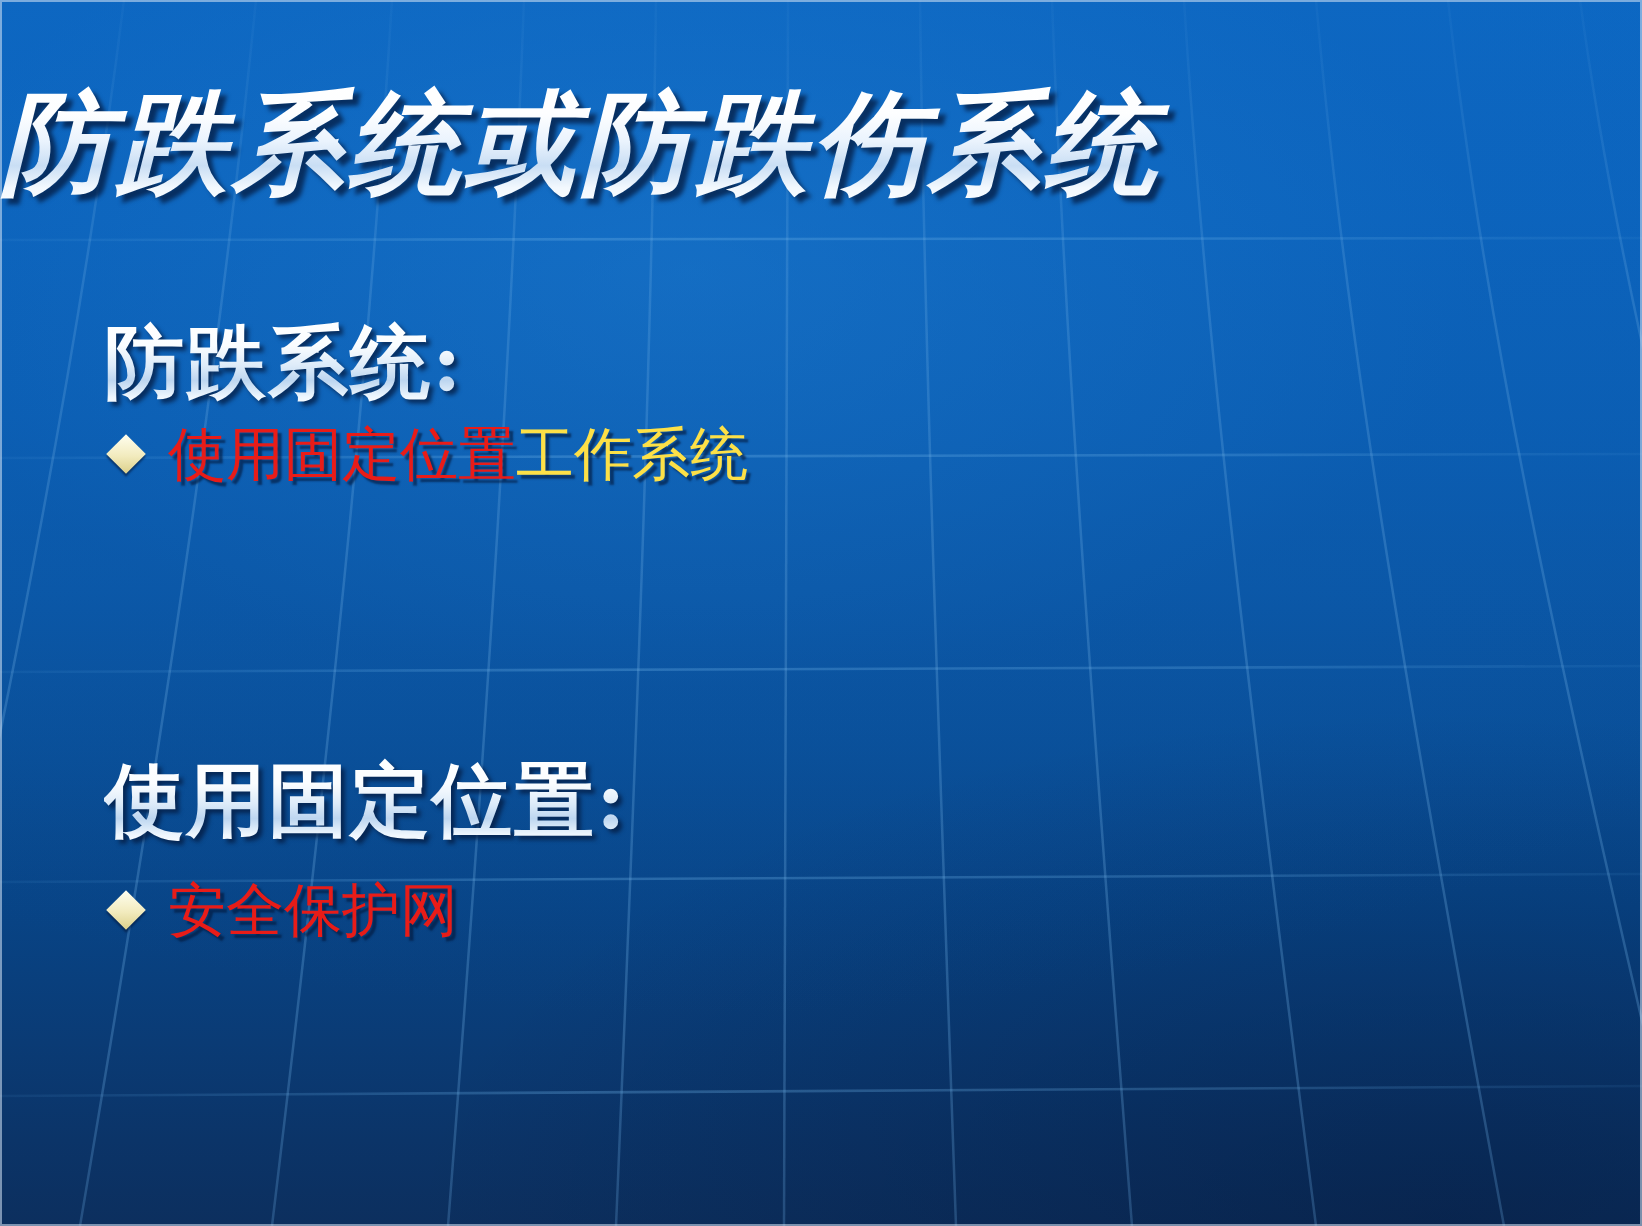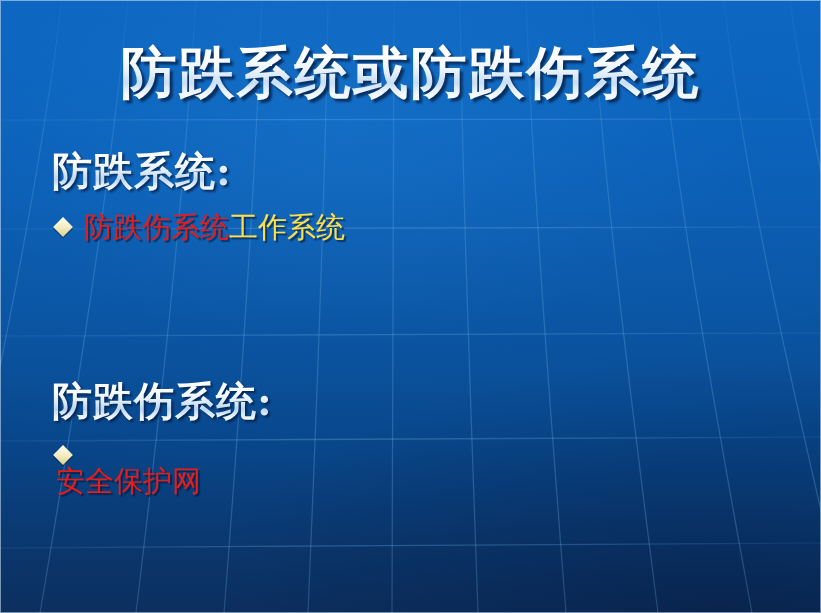--- a/index.html
+++ b/index.html
@@ -61,39 +61,39 @@
   #content {
     position: absolute;
     inset: 0;
   }
 
   .title {
     position: absolute;
     left: 0;
     right: 0;
     top: 38px;
-    text-align: center;
     font-family: "DejaVu Serif", serif;
     font-weight: bold;
     font-size: 56px;
     line-height: 68px;
     letter-spacing: 2px;
     background: linear-gradient(180deg,
         #FFFFFF 0%,
         #FDFEFF 28%,
         #EAF3FD 48%,
         #C9DEF4 66%,
         #F2F8FE 82%,
         #FFFFFF 100%);
     -webkit-background-clip: text;
     background-clip: text;
     color: transparent;
     -webkit-text-fill-color: transparent;
     filter: drop-shadow(3px 3px 1px rgba(3,22,56,0.70));
     white-space: nowrap;
+    font-style: italic;
   }
 
   .heading {
     position: absolute;
     left: 52px;
     font-family: "DejaVu Serif", serif;
     font-weight: bold;
     font-size: 40px;
     line-height: 46px;
     letter-spacing: 1px;
@@ -104,33 +104,33 @@
         #BDD6F0 68%,
         #EFF7FE 86%,
         #FFFFFF 100%);
     -webkit-background-clip: text;
     background-clip: text;
     color: transparent;
     -webkit-text-fill-color: transparent;
     filter: drop-shadow(2px 2px 1px rgba(3,22,56,0.70));
     white-space: nowrap;
   }
-  #heading-1 { top: 148px; }
+  #heading-1 { top: 159px; }
   #heading-2 { top: 378px; }
 
   .bullet-row {
     position: absolute;
     left: 56px;
     width: 450px;
     display: flex;
     align-items: flex-start;
   }
   #bullet-1 { top: 208px; }
   #bullet-2 { top: 258px; }
-  #bullet-3 { top: 436px; flex-direction: column; }
+  #bullet-3 { top: 436px; }
 
   .bullet-marker {
     flex: 0 0 auto;
     width: 14px;
     height: 14px;
     margin-top: 12px;
     margin-right: 14px;
     background: linear-gradient(135deg, #FFFFF0 0%, #F2EBBE 55%, #DCD08A 100%);
     transform: rotate(45deg);
     box-shadow: 1px 1px 1px rgba(3,22,56,0.55);
@@ -205,26 +205,26 @@
 
   <div id="content">
 
     <div class="title">防跌系统或防跌伤系统</div>
 
     <div class="heading" id="heading-1">防跌系统:</div>
 
     <div class="bullet-row" id="bullet-1">
       <span class="bullet-marker"></span>
       <span class="bullet-text">
-        <span class="seg-red">防跌伤系统</span><span class="seg-white">工作系统</span>
+        <span class="seg-red">使用固定位置</span><span class="seg-white">工作系统</span>
       </span>
     </div>
 
 
-    <div class="heading" id="heading-2">防跌伤系统:</div>
+    <div class="heading" id="heading-2">使用固定位置:</div>
 
     <div class="bullet-row" id="bullet-3">
       <span class="bullet-marker"></span>
       <span class="bullet-text">
         <span class="seg-red">安全保护网</span>
       </span>
     </div>
 
   </div>
 </div>

